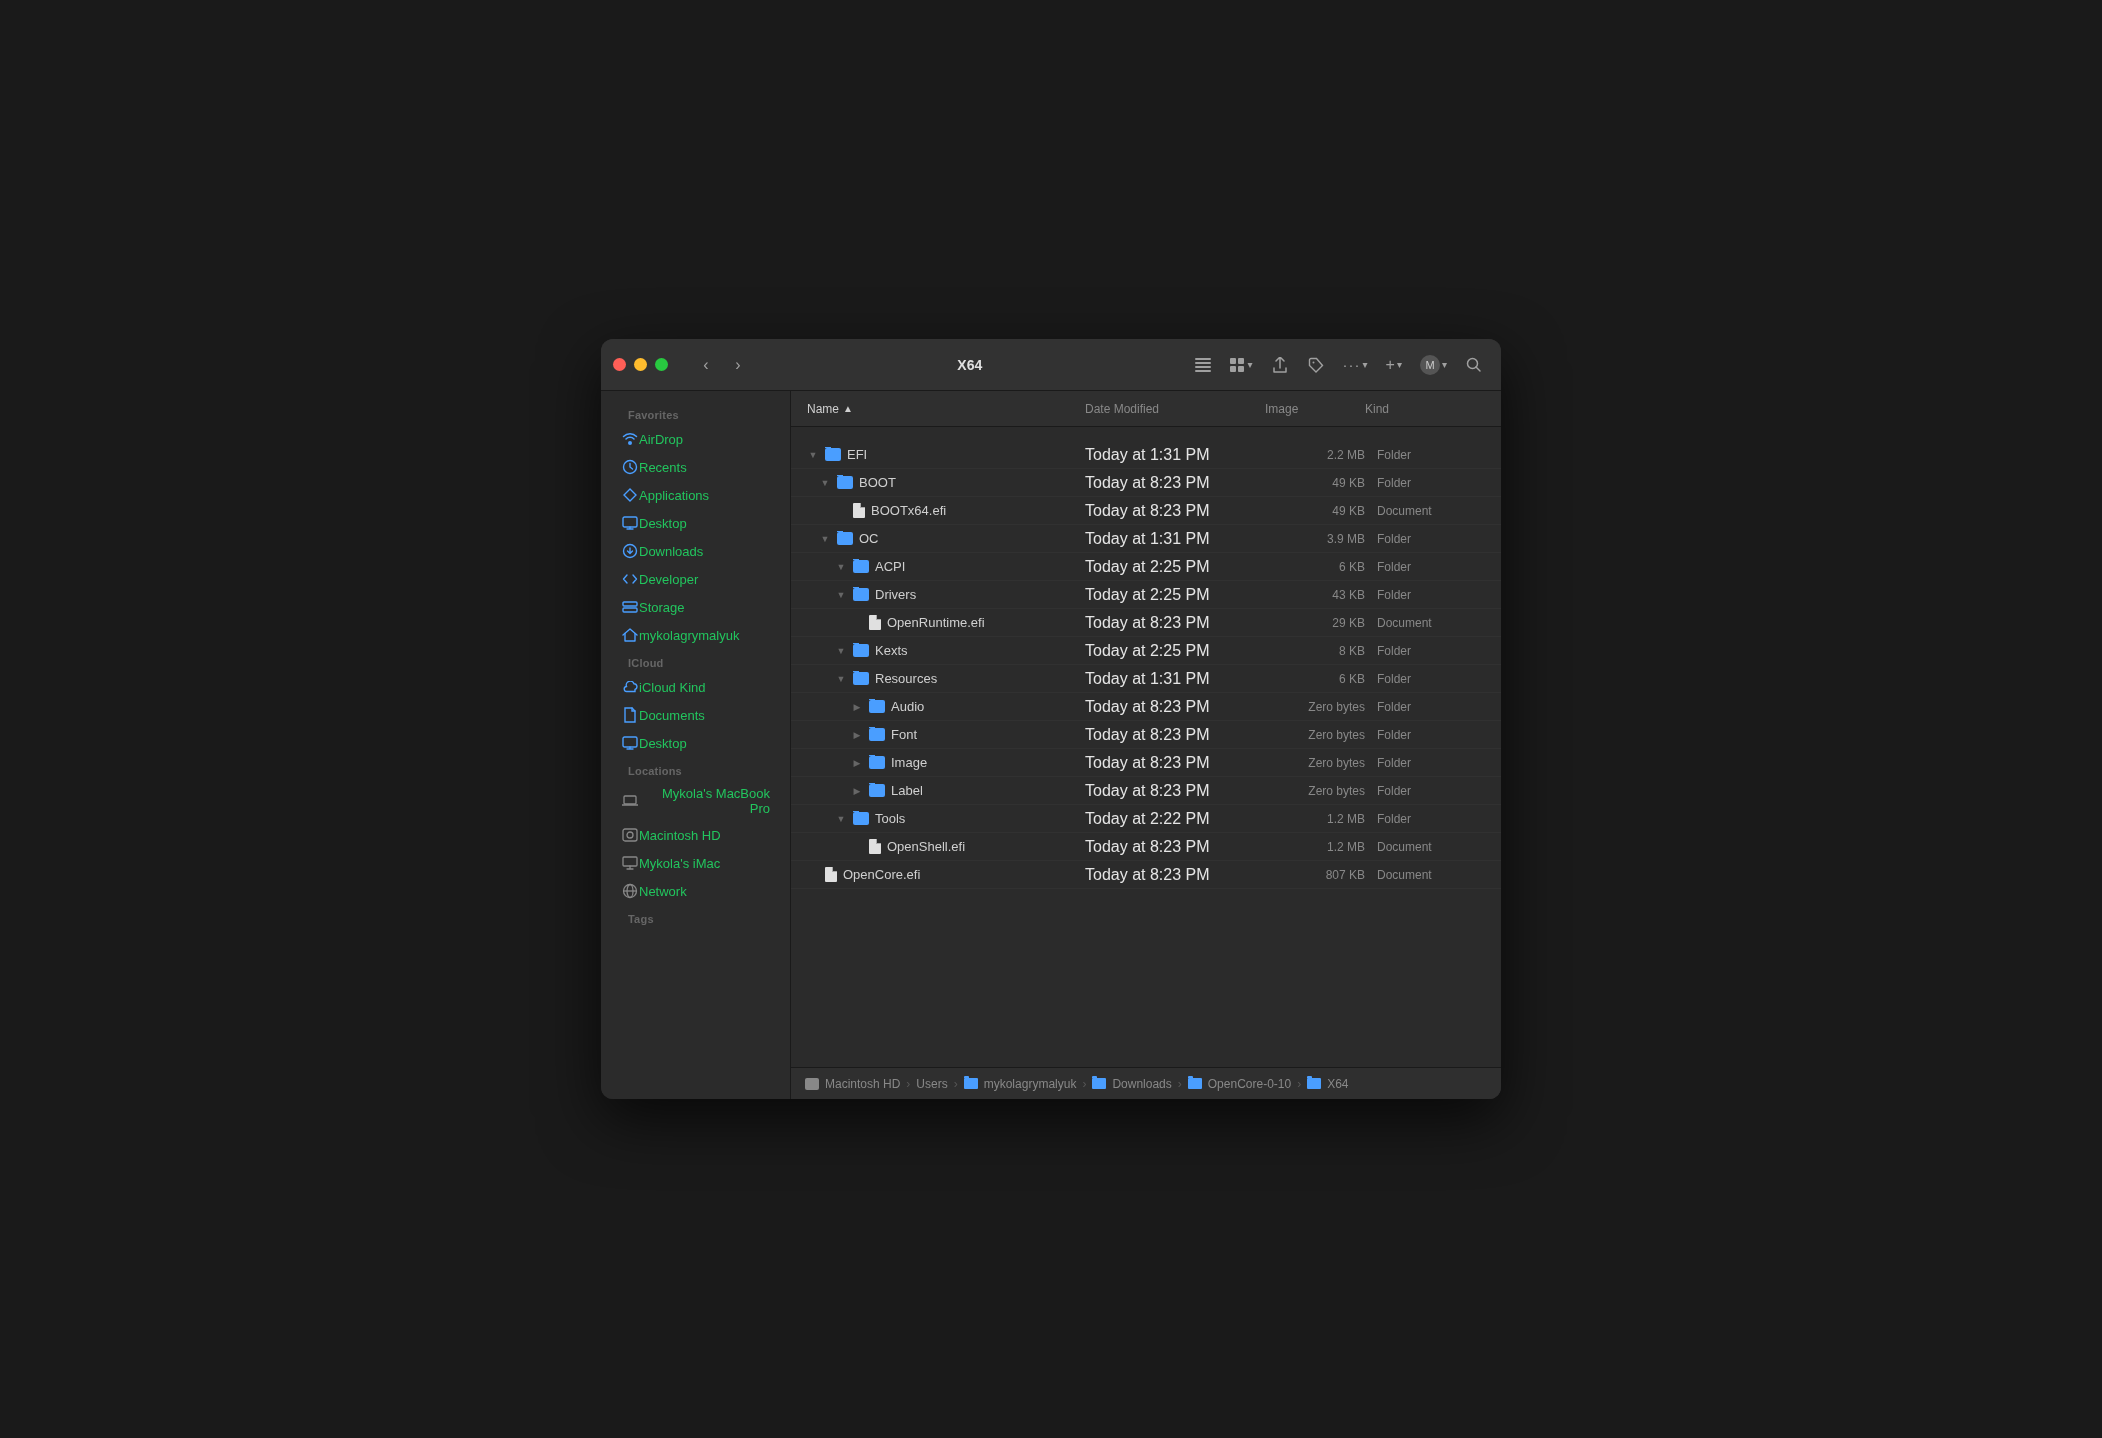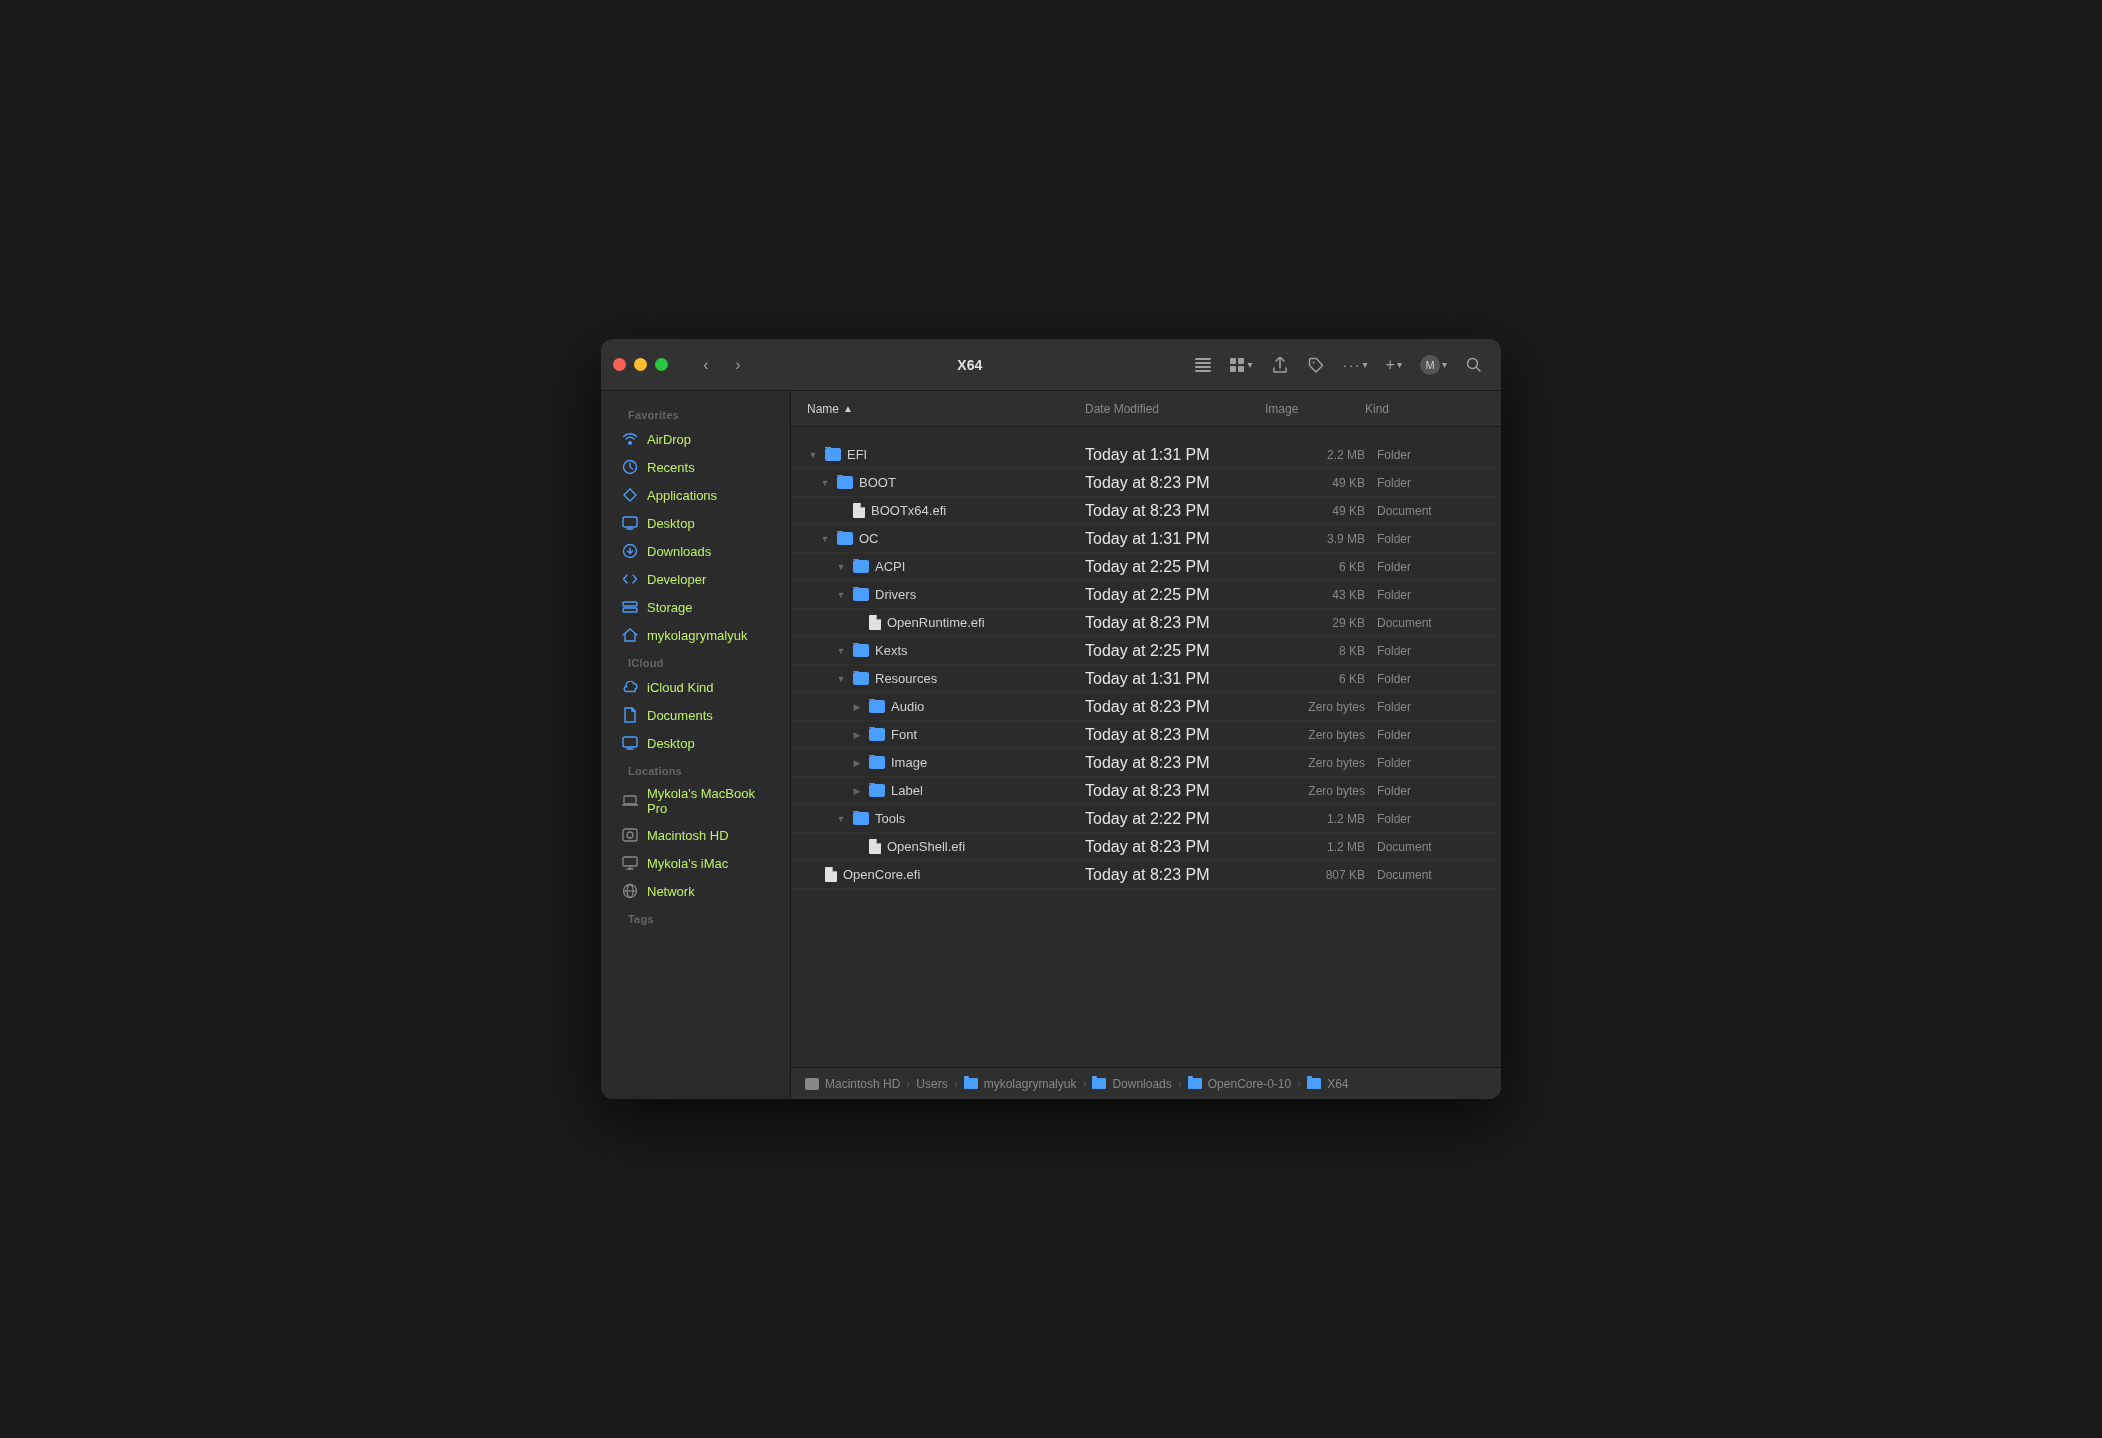--- a/index.html
+++ b/index.html
@@ -117,27 +117,27 @@
       font-size: 11px;
       font-weight: 600;
       color: #666;
       padding: 8px 27px 4px;
       text-transform: capitalize;
       letter-spacing: 0.02em;
     }
     .sidebar-item {
       display: flex;
       align-items: center;
-      gap: 8px;
       padding: 5px 14px;
       cursor: pointer;
       border-radius: 6px;
       margin: 0 6px;
-      color: #bef264;
+      color: #22c55e;
       font-size: 13px;
+      text-align: right;
     }
     .sidebar-icon {
       width: 18px;
       height: 18px;
       display: flex;
       align-items: center;
       justify-content: center;
       font-size: 14px;
       flex-shrink: 0;
     }

